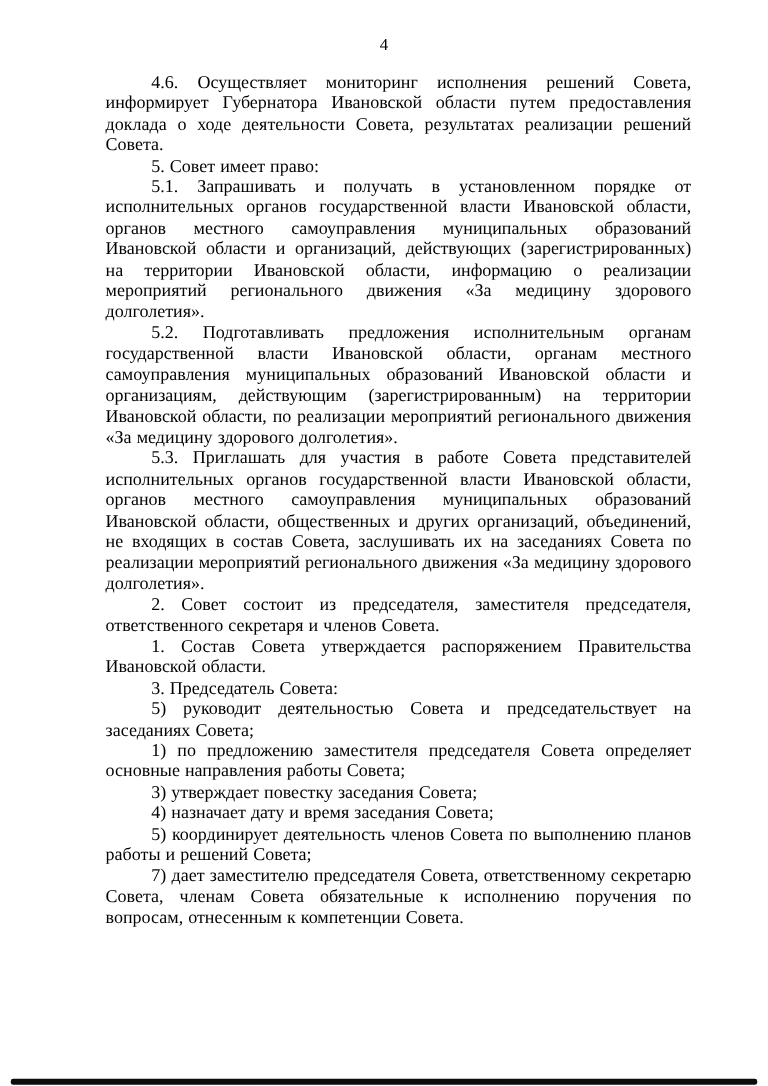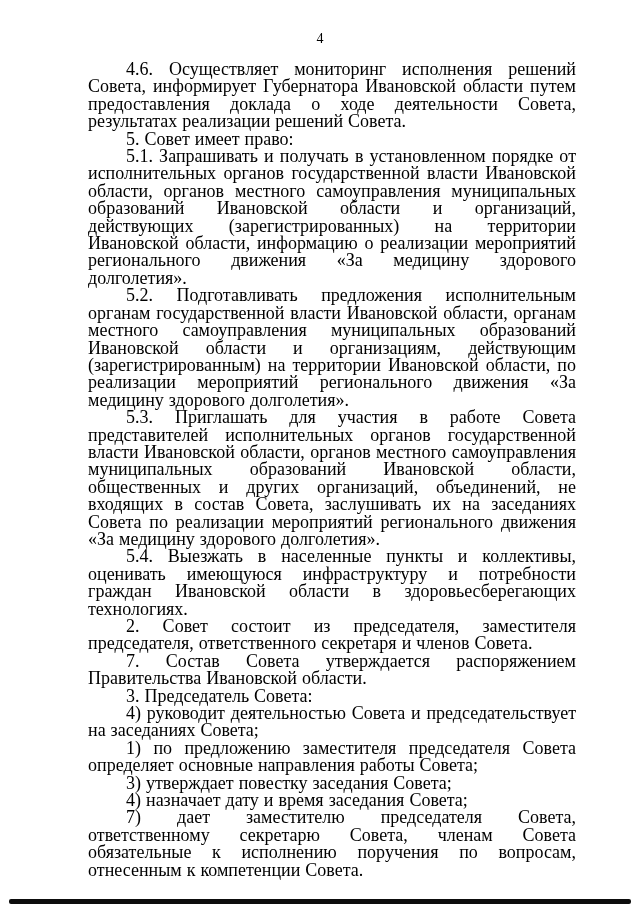--- a/index.html
+++ b/index.html
@@ -23,21 +23,21 @@
     right: 0;
     text-align: center;
     font-size: 14px;
     line-height: 16px;
   }
   .content {
     position: absolute;
     top: 61px;
     left: 88px;
     width: 488px;
-    font-size: 18px;
+    font-size: 15px;
     line-height: 17.4px;
     text-align: justify;
   }
   .para {
     margin: 0;
     padding: 0;
     text-indent: 38px;
     word-spacing: 0.5px;
   }
   .scan-edge {
@@ -56,26 +56,26 @@
 <div class="page">
 
   <div class="page-number">4</div>
 
   <div class="content">
     <p class="para">4.6. Осуществляет мониторинг исполнения решений Совета, информирует Губернатора Ивановской области путем предоставления доклада о ходе деятельности Совета, результатах реализации решений Совета.</p>
     <p class="para">5. Совет имеет право:</p>
     <p class="para">5.1. Запрашивать и получать в установленном порядке от исполнительных органов государственной власти Ивановской области, органов местного самоуправления муниципальных образований Ивановской области и организаций, действующих (зарегистрированных) на территории Ивановской области, информацию о реализации мероприятий регионального движения «За медицину здорового долголетия».</p>
     <p class="para">5.2. Подготавливать предложения исполнительным органам государственной власти Ивановской области, органам местного самоуправления муниципальных образований Ивановской области и организациям, действующим (зарегистрированным) на территории Ивановской области, по реализации мероприятий регионального движения «За медицину здорового долголетия».</p>
     <p class="para">5.3. Приглашать для участия в работе Совета представителей исполнительных органов государственной власти Ивановской области, органов местного самоуправления муниципальных образований Ивановской области, общественных и других организаций, объединений, не входящих в состав Совета, заслушивать их на заседаниях Совета по реализации мероприятий регионального движения «За медицину здорового долголетия».</p>
-    <p class="para">5.4. Выезжать в населенные пункты и коллективы, оценивать имеющуюся инфраструктуру и потребности граждан Ивановской области в здоровьесберегающих технологиях.</p>
     <p class="para">2. Совет состоит из председателя, заместителя председателя, ответственного секретаря и членов Совета.</p>
-    <p class="para">7. Состав Совета утверждается распоряжением Правительства Ивановской области.</p>
+    <p class="para">1. Состав Совета утверждается распоряжением Правительства Ивановской области.</p>
     <p class="para">3. Председатель Совета:</p>
-    <p class="para">4) руководит деятельностью Совета и председательствует на заседаниях Совета;</p>
+    <p class="para">5) руководит деятельностью Совета и председательствует на заседаниях Совета;</p>
     <p class="para">1) по предложению заместителя председателя Совета определяет основные направления работы Совета;</p>
     <p class="para">3) утверждает повестку заседания Совета;</p>
     <p class="para">4) назначает дату и время заседания Совета;</p>
+    <p class="para">5) координирует деятельность членов Совета по выполнению планов работы и решений Совета;</p>
     <p class="para">7) дает заместителю председателя Совета, ответственному секретарю Совета, членам Совета обязательные к исполнению поручения по вопросам, отнесенным к компетенции Совета.</p>
   </div>
 
   <div class="scan-edge"></div>
 
 </div>
 
 </body></html>

